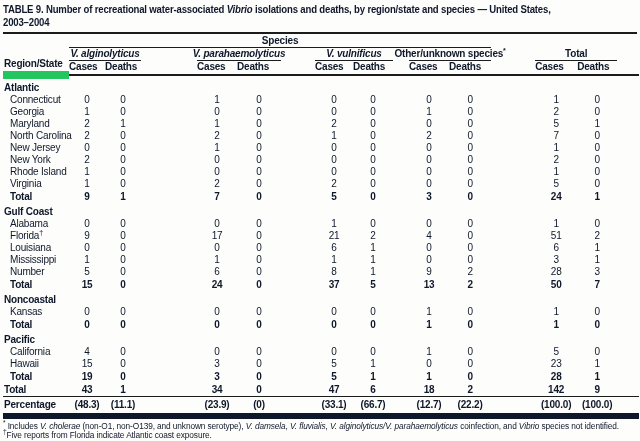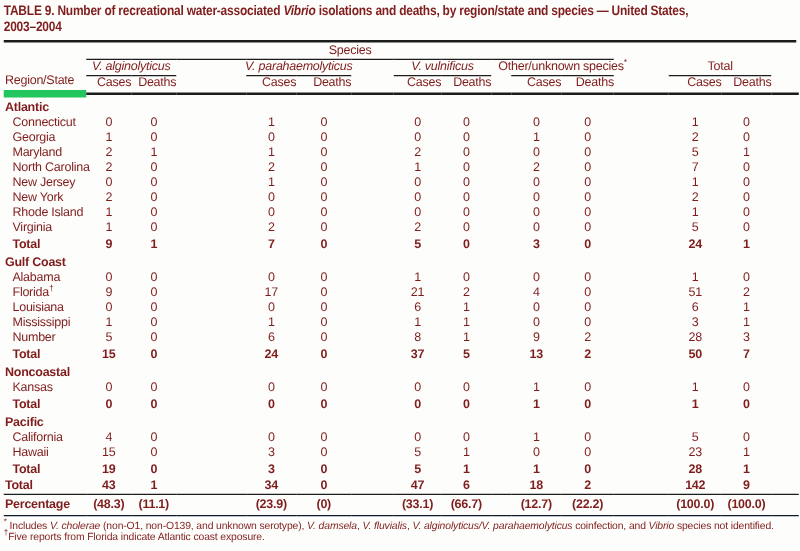--- a/index.html
+++ b/index.html
@@ -1,52 +1,52 @@
 <!DOCTYPE html>
 <html><head>
 <meta charset="utf-8">
 <style>
   * { box-sizing: border-box; }
   html,body { margin:0; padding:0; background:#ffffff; }
   .page {
     width:640px; height:441px; overflow:hidden; position:relative;
-    background:#fdfdfb; color:#7f1d1d;
+    background:#fdfdfb; color:#0f172a;
     font-family:"Liberation Sans", sans-serif;
     padding:3px 0 0 3px;
   }
   
   .title {
     font-weight:bold; font-size:11px; line-height:13px; letter-spacing:-0.2px;
     width:730px; transform:scaleX(0.87); transform-origin:0 0; white-space:nowrap;
   }
   .title .l2 { white-space:nowrap; }
   .rule-thick { width:634px; border-top:2px solid #1c1c1c; margin-top:3px; }
 
   
   table { border-collapse:collapse; table-layout:fixed; width:636px; margin-top:1px; }
   th, td { padding:0; font-size:10px; font-weight:normal; letter-spacing:-0.2px; }
-  thead th { vertical-align:bottom; font-weight:normal; }
+  thead th { vertical-align:bottom; font-weight:bold; }
   .species-th { text-align:center; border-bottom:1px solid #1c1c1c; padding-bottom:1px; height:12px; }
   .group-th { border-bottom:1px solid #1c1c1c; padding-bottom:1px; height:13px; }
   .group-th .gl { display:flex; justify-content:center; }
   .group-th .gl span { white-space:nowrap; }
   .group-th.it .gl span { font-style:italic;text-align:right; }
-  .r3 th { border-bottom:2px solid #1c1c1c; padding-bottom:2px; height:14px; text-align:right; }
-  .region-th { text-align:left; border-bottom:6px solid #22c55e; padding-bottom:2px; white-space:nowrap; padding-left:1px; }
+  .r3 th { border-bottom:2px solid #1c1c1c; padding-bottom:2px; height:14px; text-align:left; }
+  .region-th { text-align:left; border-bottom:8px solid #22c55e; padding-bottom:2px; white-space:nowrap; padding-left:1px; }
   thead .sp, thead .blank { border-bottom-color:transparent; }
   thead tr.r3 .sp { border-bottom-color:#1c1c1c; }
 
   tbody td { height:12px; line-height:11px; }
   td.num { text-align:center; }
   td.lbl { text-align:left; padding-left:7px; white-space:nowrap; }
   tr.secr td { font-weight:bold; padding:3px 0 0 1px; height:13px; white-space:nowrap;margin-left:20px; }
   tr.tot td { font-weight:bold; padding-top:2px; padding-bottom:1px; height:14px; }
   tr.grand td { font-weight:bold; padding-top:1px; height:13px; }
   tr.grand td.lbl, tr.pct td.lbl { padding-left:1px; }
-  tr.pct td { font-weight:bold; border-top:1px solid #1c1c1c; border-bottom:1px solid #0f172a; padding:2px 0 3px 0; height:16px; }
+  tr.pct td { font-weight:bold; border-top:1px solid #1c1c1c; border-bottom:6px solid #0f172a; padding:2px 0 3px 0; height:16px; }
   sup { font-size:7px; line-height:0; }
 
   
   .footnotes { width:634px; margin-top:3px; font-size:8.3px; line-height:9.8px; letter-spacing:-0.1px; }
   .fn { padding-left:7px; text-indent:-7px; }
   .fn sup { font-size:6.5px; }
   .fn i { }
 </style>
 </head>
 <body>

